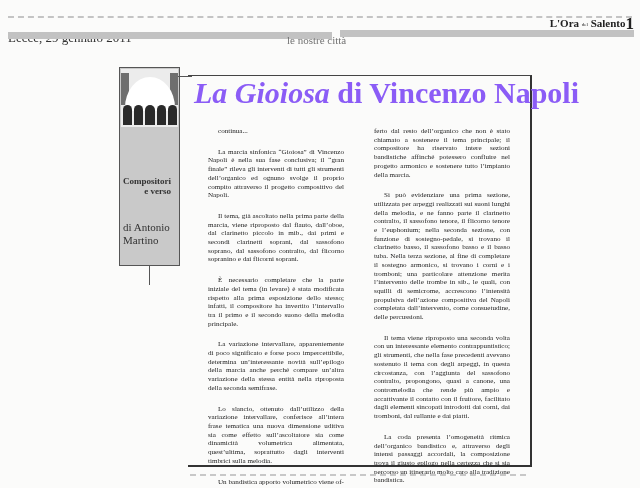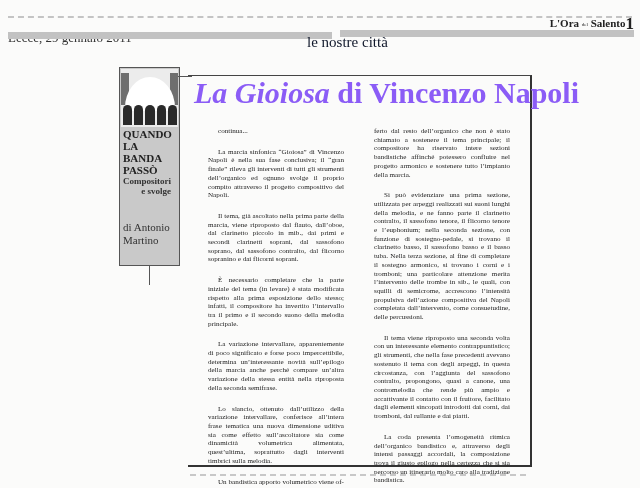--- a/index.html
+++ b/index.html
@@ -5,21 +5,21 @@
   html, body { margin:0; padding:0; }
   body { width:640px; height:488px; background:#fbfbfa; position:relative; overflow:hidden;
          font-family:"Liberation Serif", serif; color:#1e1e1e; }
   .dash-top { position:absolute; left:8px; top:16px; width:624px; height:0; border-top:2px dashed #c4c4c4; }
   .dateline { position:absolute; left:8px; top:22px; font-size:13px; color:#333;margin-top:8px; }
   .masthead { position:absolute; right:6px; top:14px; font-size:11px; font-weight:bold; color:#222; }
   .masthead .small { font-size:5px; font-weight:normal; vertical-align:middle; }
   .masthead .num { font-size:17px; vertical-align:-2px; }
   .bar-left { position:absolute; left:8px; top:32px; width:324px; height:7px; background:#c2c2c2; }
   .bar-right { position:absolute; left:340px; top:30px; width:294px; height:7px; background:#c2c2c2; }
-  .section { position:absolute; left:287px; top:34px; font-size:15px; color:#0f172a;margin-left:20px; }
+  .section { position:absolute; left:287px; top:34px; font-size:11px; color:#737373; }
 
   .sidebar { position:absolute; left:119px; top:67px; width:59px; height:197px; border:1px solid #555; background:#c9c9c9; }
   .sidebar .photo { position:absolute; left:1px; top:1px; width:57px; height:58px; background:#ececec; overflow:hidden; }
   .dome { position:absolute; left:4px; top:8px; width:50px; height:34px; background:#fff;
           border-radius:50% 50% 10% 10% / 90% 90% 10% 10%; }
   .roofside { position:absolute; top:4px; width:8px; height:32px; background:#6e6e6e; }
   .arches { position:absolute; left:2px; bottom:2px; width:54px; height:20px; display:flex; gap:2px; }
   .arches span { flex:1; background:#2a2a2a; border-radius:6px 6px 0 0; }
   .sb-title { position:absolute; left:3px; top:60px; font-size:11px; font-weight:bold; line-height:12px; color:#222; }
   .sb-sub { position:absolute; left:3px; top:108px; font-size:9px; font-weight:bold; line-height:10px; color:#333;text-align:right; }
@@ -58,28 +58,23 @@
     <div class="roofside" style="right:0"></div>
     <div class="dome"></div>
     <div class="arches">
         <span></span>
         <span></span>
         <span></span>
         <span></span>
         <span></span>
       </div>
   </div>
-  <div class="sb-title">
-    <div>QUANDO</div>
-    <div>LA BANDA</div>
-    <div>PASSÒ</div>
-  </div>
   <div class="sb-sub">
     <div>Compositori</div>
-    <div>e svolge</div>
+    <div>e verso</div>
   </div>
   <div class="sb-author">
     <div>di Antonio</div>
     <div>Martino</div>
   </div>
 </div>
 <div class="sb-tick-top"></div>
 <div class="sb-tick-bottom"></div>
 
 <div class="article">

